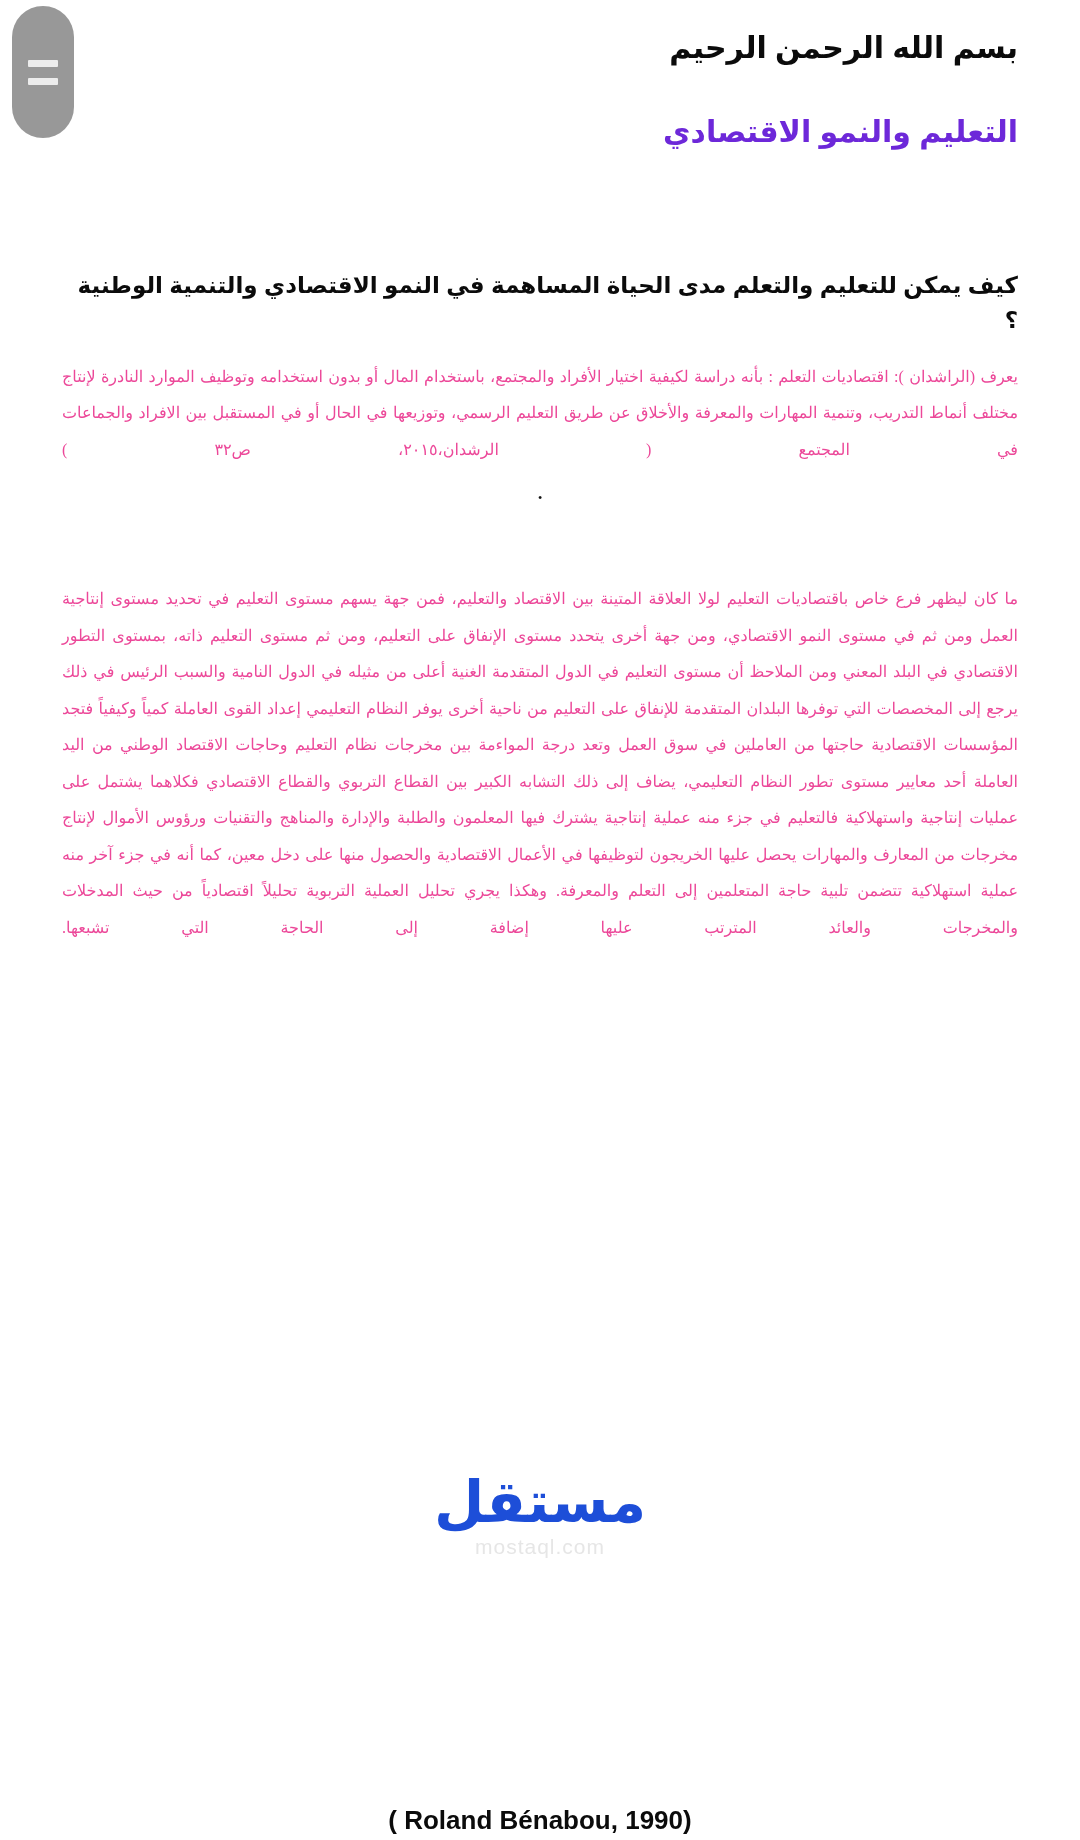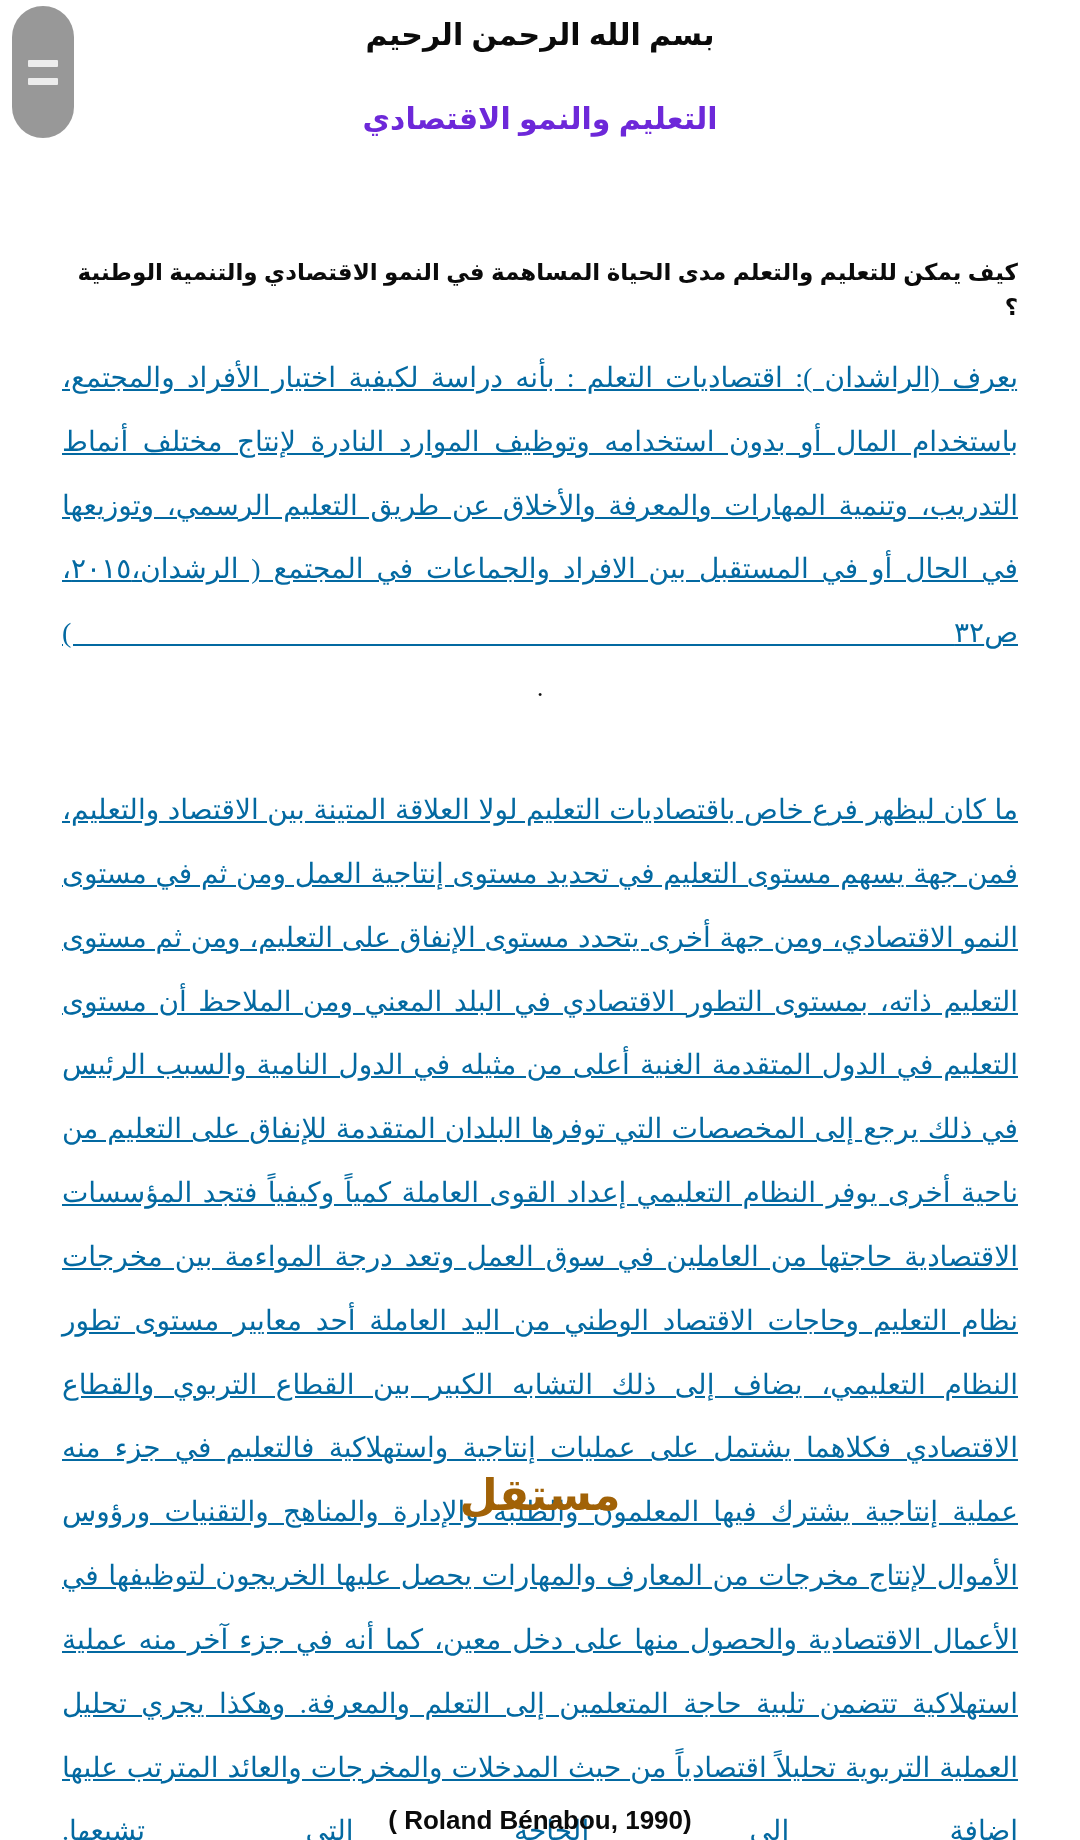--- a/index.html
+++ b/index.html
@@ -43,22 +43,21 @@
   
   .page {
     position: absolute;
     inset: 0;
     padding: 0 62px;
     box-sizing: border-box;
   }
 
   
   .title-block {
-    text-align: center;
-    padding-top: 16px;
+    padding-top: 29px;
   }
   .doc-title {
     font-family: "Liberation Sans", "DejaVu Sans", sans-serif;
     font-weight: bold;
     font-size: 30px;
     line-height: 1.25;
     letter-spacing: 0;
     color: #0b0b0b;
     margin: 0;
   }
@@ -75,28 +74,27 @@
   .question-line {
     font-family: "Liberation Sans", "DejaVu Sans", sans-serif;
     font-weight: bold;
     font-size: 23px;
     line-height: 1.5;
     margin: 118px 0 0 0;
     color: #0b0b0b;
   }
 
   p.body-par {
-    font-size: 28px;
+    font-size: 16px;
     line-height: 2.28;
     text-align: justify;
     text-align-last: justify;
     margin: 22px 0 0 0;
-    color: #0369a1;
+    color: #ec4899;
     word-spacing: 1px;
-    text-decoration: underline;
   }
 
   .lone-period {
     font-size: 25px;
     line-height: 1;
     text-align: center;
     margin: 10px 0 0 0;
     color: #111111;
   }
 
@@ -108,23 +106,23 @@
     left: 0;
     right: 0;
     top: 1472px;
     text-align: center;
     pointer-events: none;
     z-index: 5;
     user-select: none;
   }
   .watermark .mark-ar {
     font-family: "Liberation Sans", "DejaVu Sans", sans-serif;
-    font-size: 44px;
+    font-size: 58px;
     font-weight: bold;
-    color: #a16207;
+    color: #1d4ed8;
     letter-spacing: 2px;
     display: block;
     line-height: 1.05;
   }
   .watermark .mark-url {
     font-family: "Liberation Sans", "DejaVu Sans", sans-serif;
     font-size: 21px;
     color: #e6e6e6;
     letter-spacing: 1px;
     display: block;
@@ -149,20 +147,21 @@
 </head>
 <body>
 
 <div class="drag-handle">
   <span class="bar"></span>
   <span class="bar"></span>
 </div>
 
 <div class="watermark">
   <span class="mark-ar">مستقل</span>
+  <span class="mark-url">mostaql.com</span>
 </div>
 
 <div class="page">
 
   <div class="title-block">
     <h1 class="doc-title">بسم الله الرحمن الرحيم</h1>
     <h2 class="doc-subtitle">التعليم والنمو الاقتصادي</h2>
   </div>
 
   <div class="question-line">كيف يمكن للتعليم والتعلم مدى الحياة المساهمة في النمو الاقتصادي والتنمية الوطنية  ؟</div>

